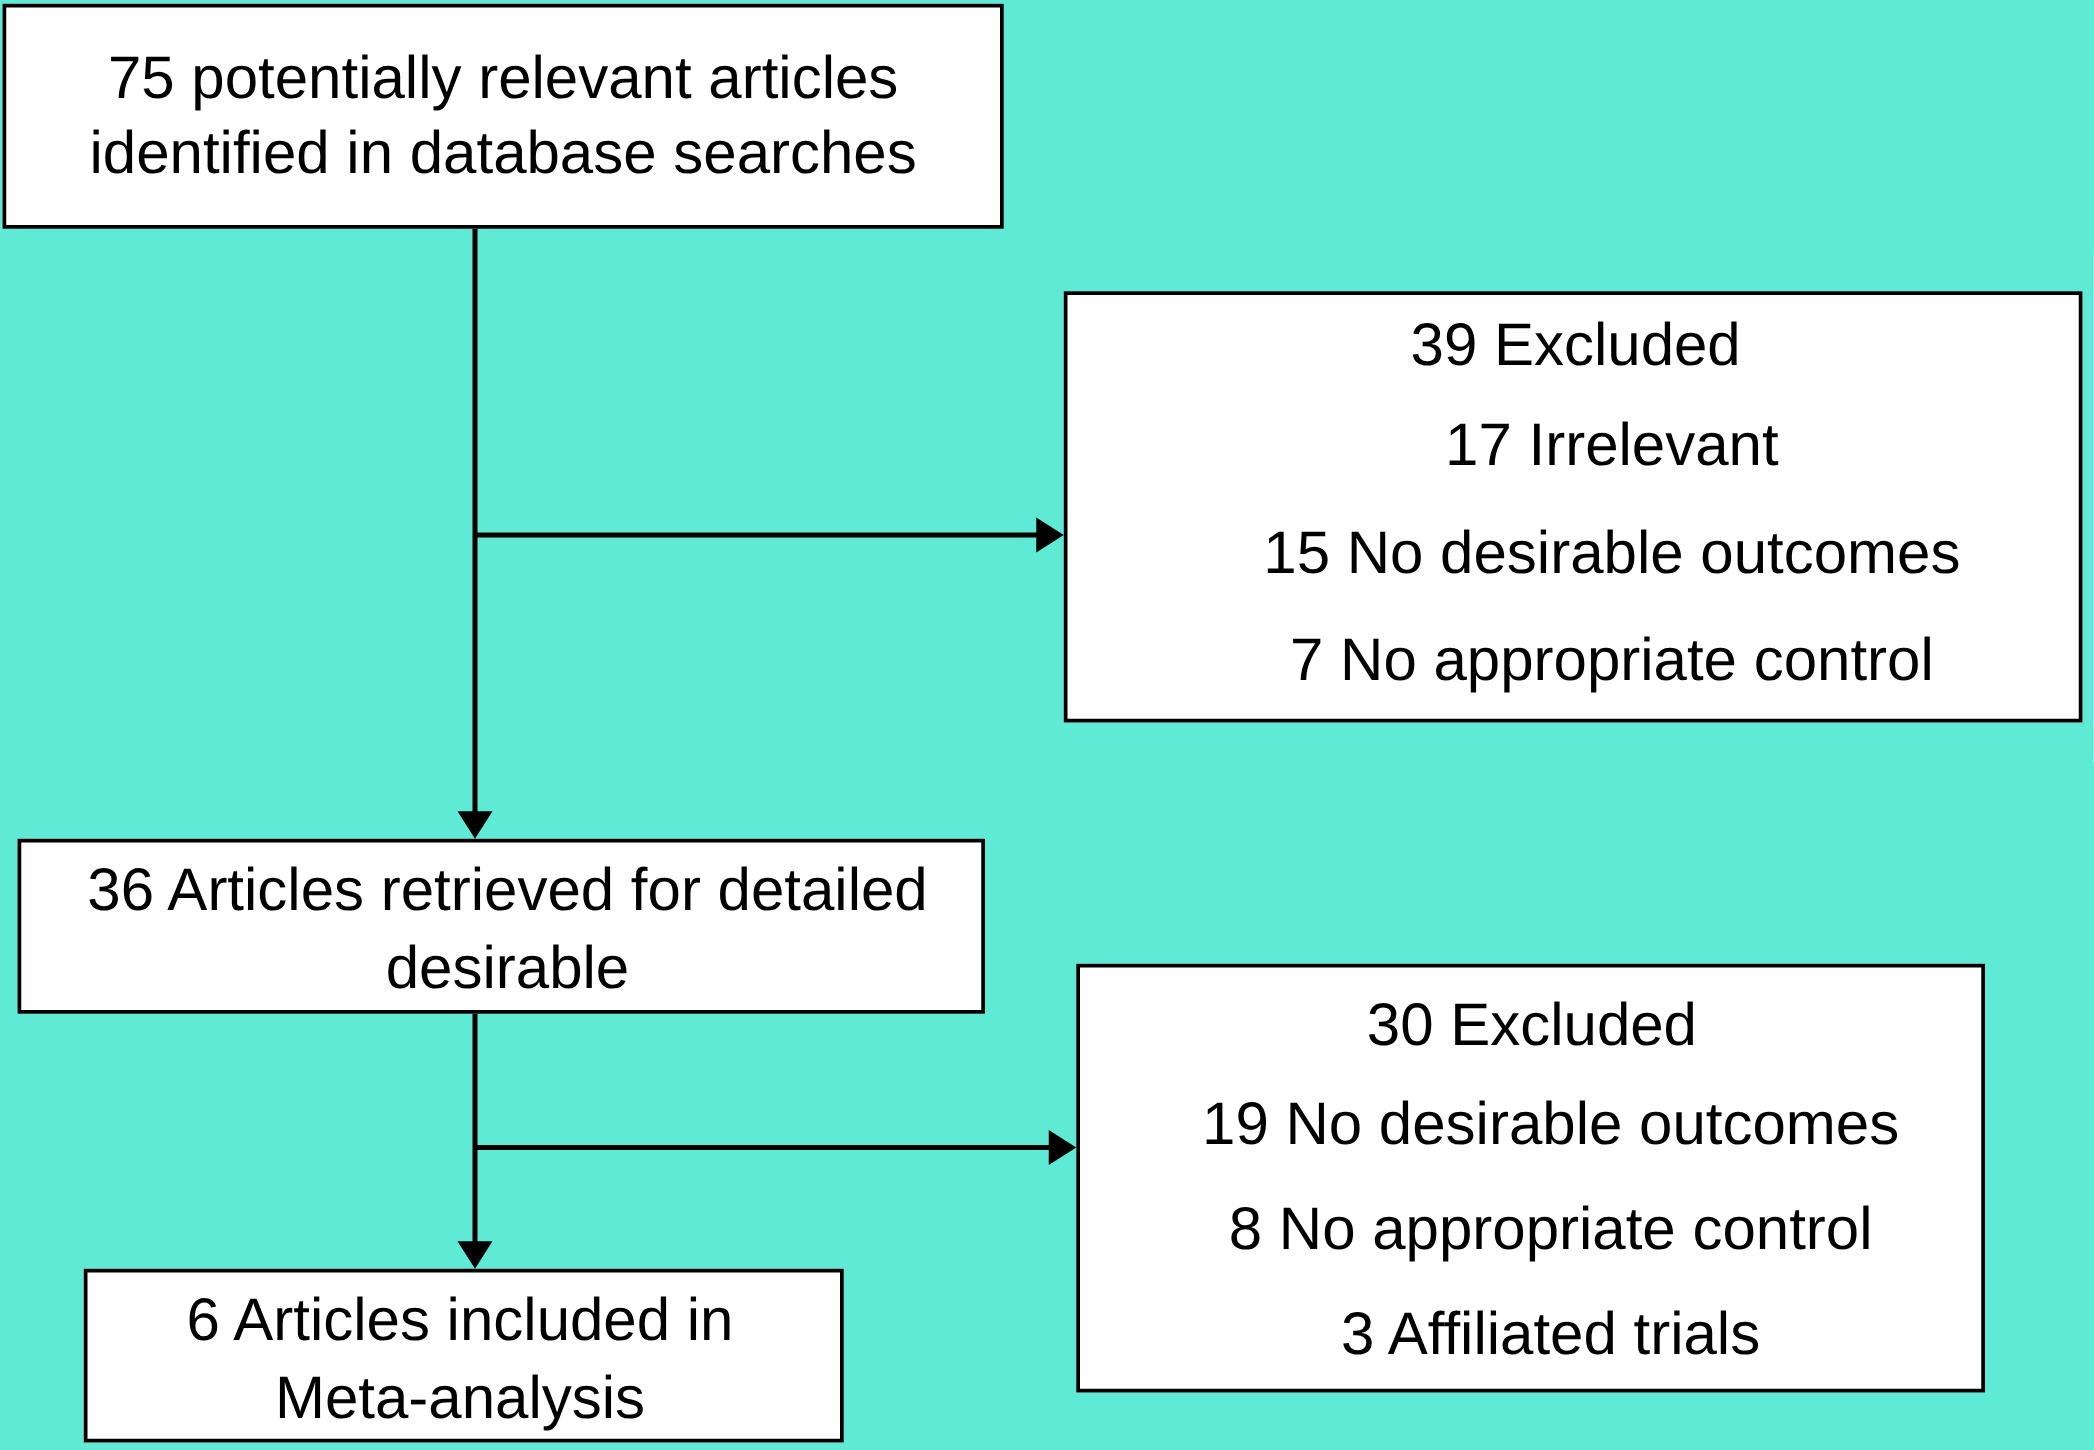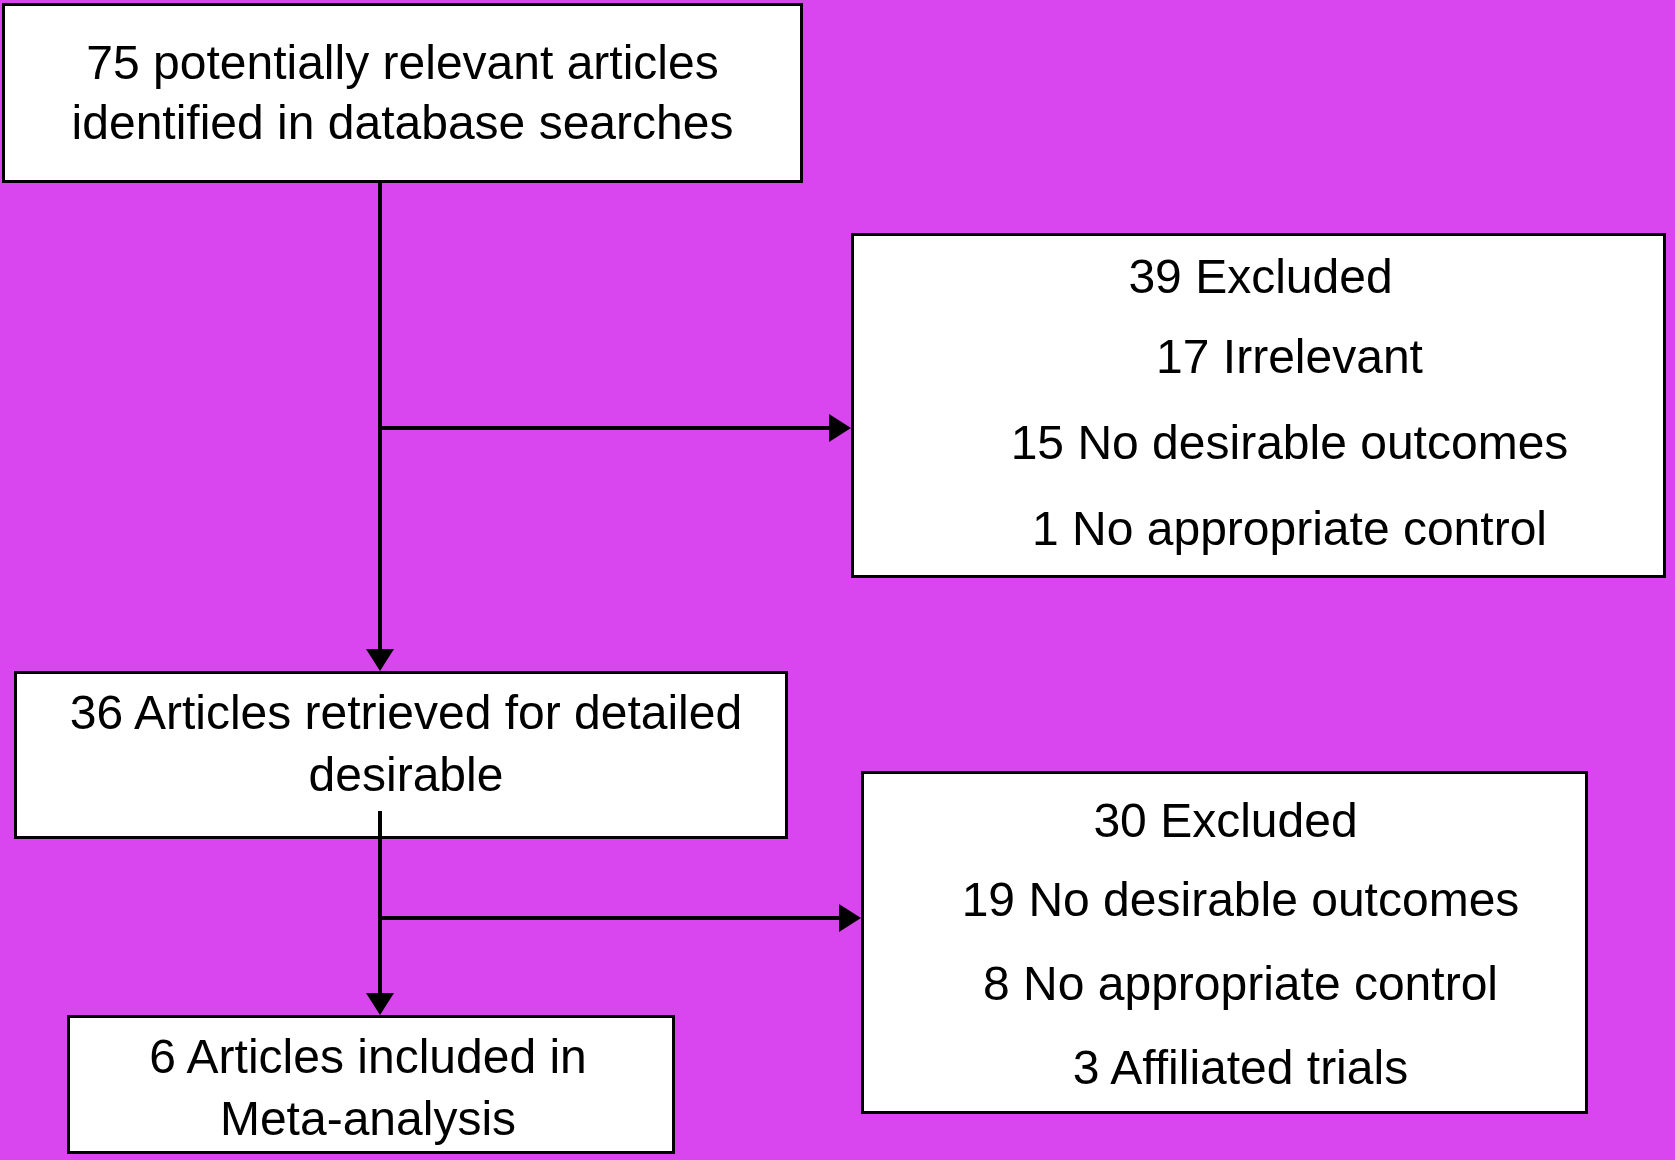--- a/index.html
+++ b/index.html
@@ -4,21 +4,21 @@
 <style>
   html, body {
     margin: 0;
     padding: 0;
     background: #ffffff;
   }
   .diagram {
     position: relative;
     width: 1675px;
     height: 1160px;
-    background: #d946ef;
+    background: #5eead4;
     font-family: "Liberation Sans", "DejaVu Sans", sans-serif;
     color: #000000;
     font-size: 48px;
     overflow: hidden;
   }
   .box {
     position: absolute;
     box-sizing: border-box;
     border: 3px solid #000000;
     background: #ffffff;
@@ -36,21 +36,21 @@
   
   .box-excluded1 {
     left: 851px; top: 233px; width: 815px; height: 345px;
     padding: 4px 10px 0 14px;
   }
   .box-excluded1 .ex-title { line-height: 74px; }
   .box-excluded1 .ex-item  { line-height: 86px; margin-left: 58px; }
 
   
   .box-retrieved {
-    left: 14px; top: 671px; width: 774px; height: 168px;
+    left: 14px; top: 671px; width: 774px; height: 140px;
     padding: 8px 10px 0 20px;
   }
   .box-retrieved .tline { line-height: 62px; }
 
   
   .box-excluded2 {
     left: 861px; top: 771px; width: 727px; height: 343px;
     padding: 10px 10px 0 12px;
   }
   .box-excluded2 .ex-title { line-height: 74px; }
@@ -95,21 +95,21 @@
 
   <div class="box box-identified">
     <div class="tline">75 potentially relevant articles</div>
     <div class="tline">identified in database searches</div>
   </div>
 
   <div class="box box-excluded1">
     <div class="ex-title">39 Excluded</div>
     <div class="ex-item">17 Irrelevant</div>
     <div class="ex-item">15 No desirable outcomes</div>
-    <div class="ex-item">1 No appropriate control</div>
+    <div class="ex-item">7 No appropriate control</div>
   </div>
 
   <div class="box box-retrieved">
     <div class="tline">36 Articles retrieved for detailed</div>
     <div class="tline">desirable</div>
   </div>
 
   <div class="box box-excluded2">
     <div class="ex-title">30 Excluded</div>
     <div class="ex-item">19 No desirable outcomes</div>

